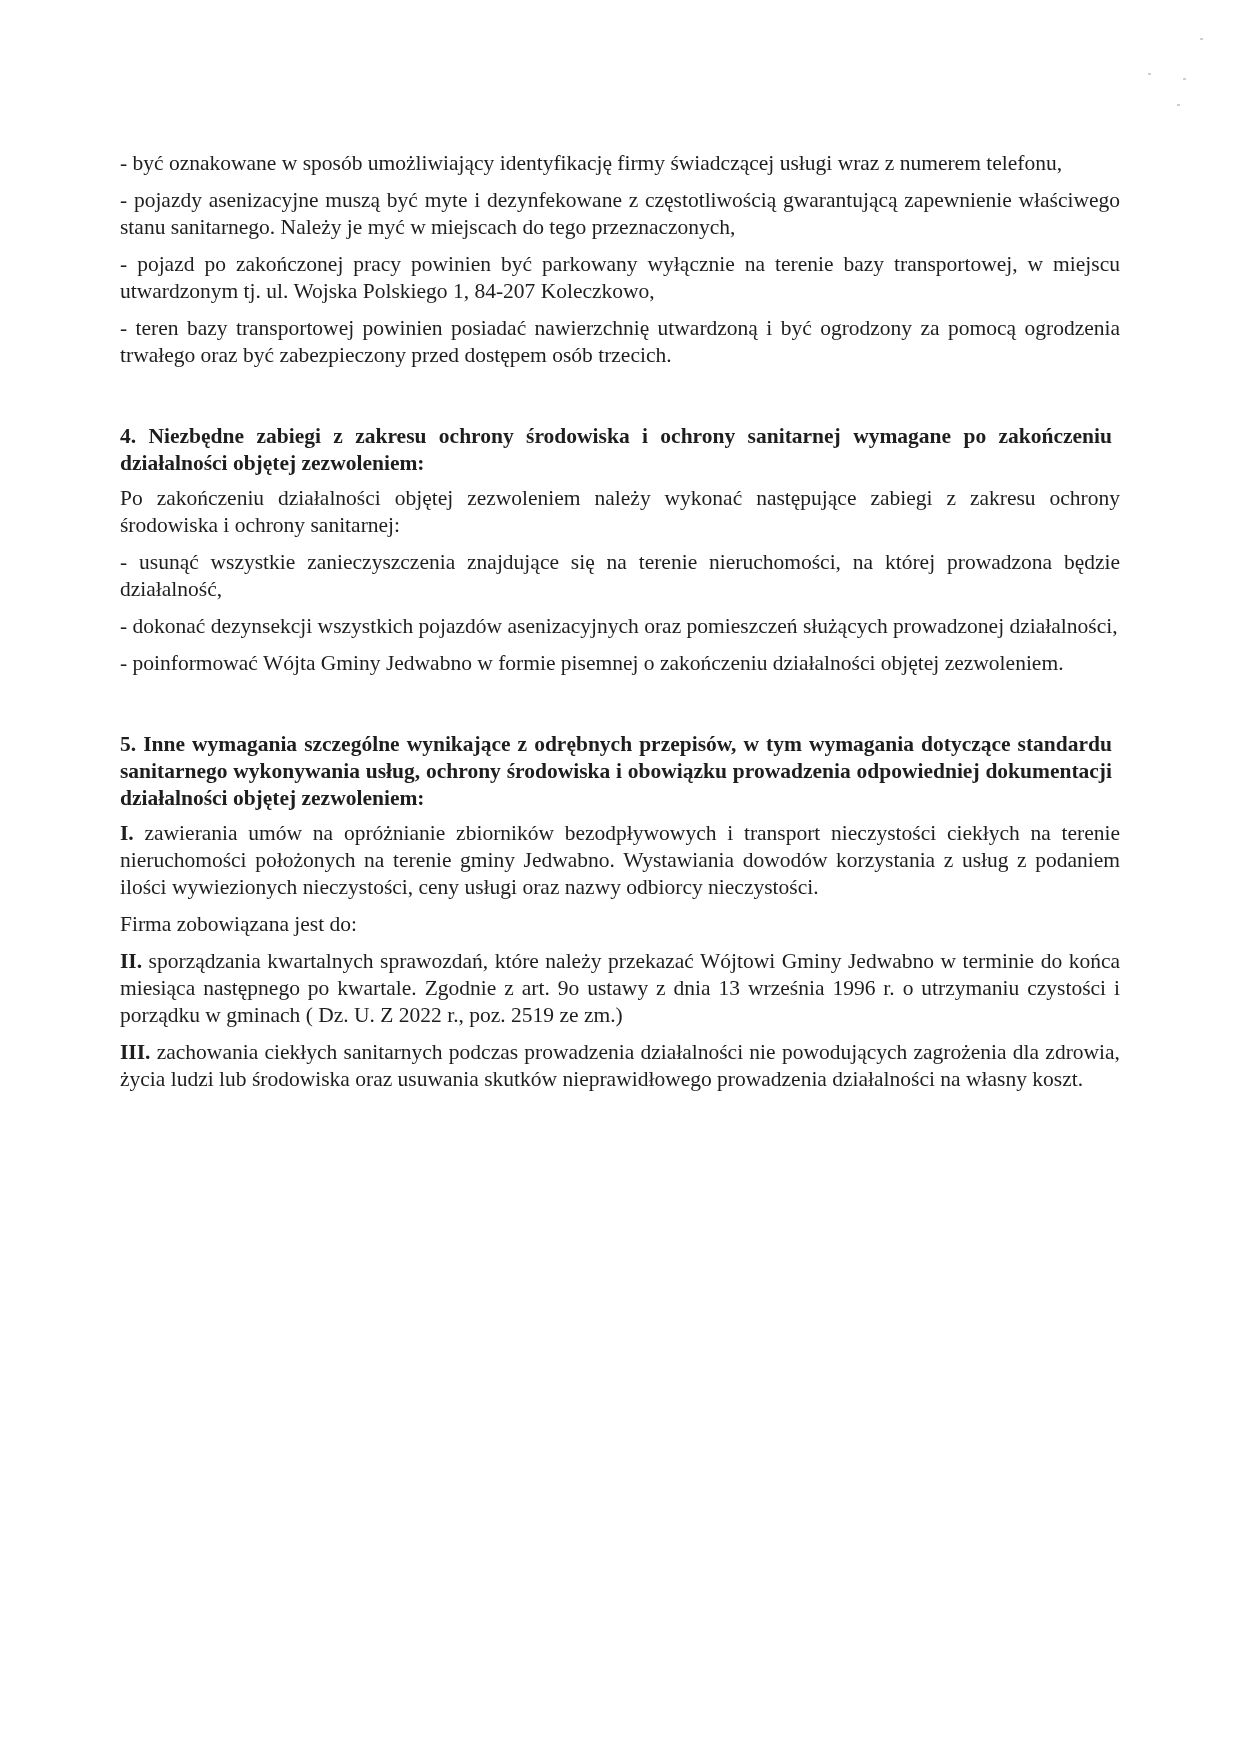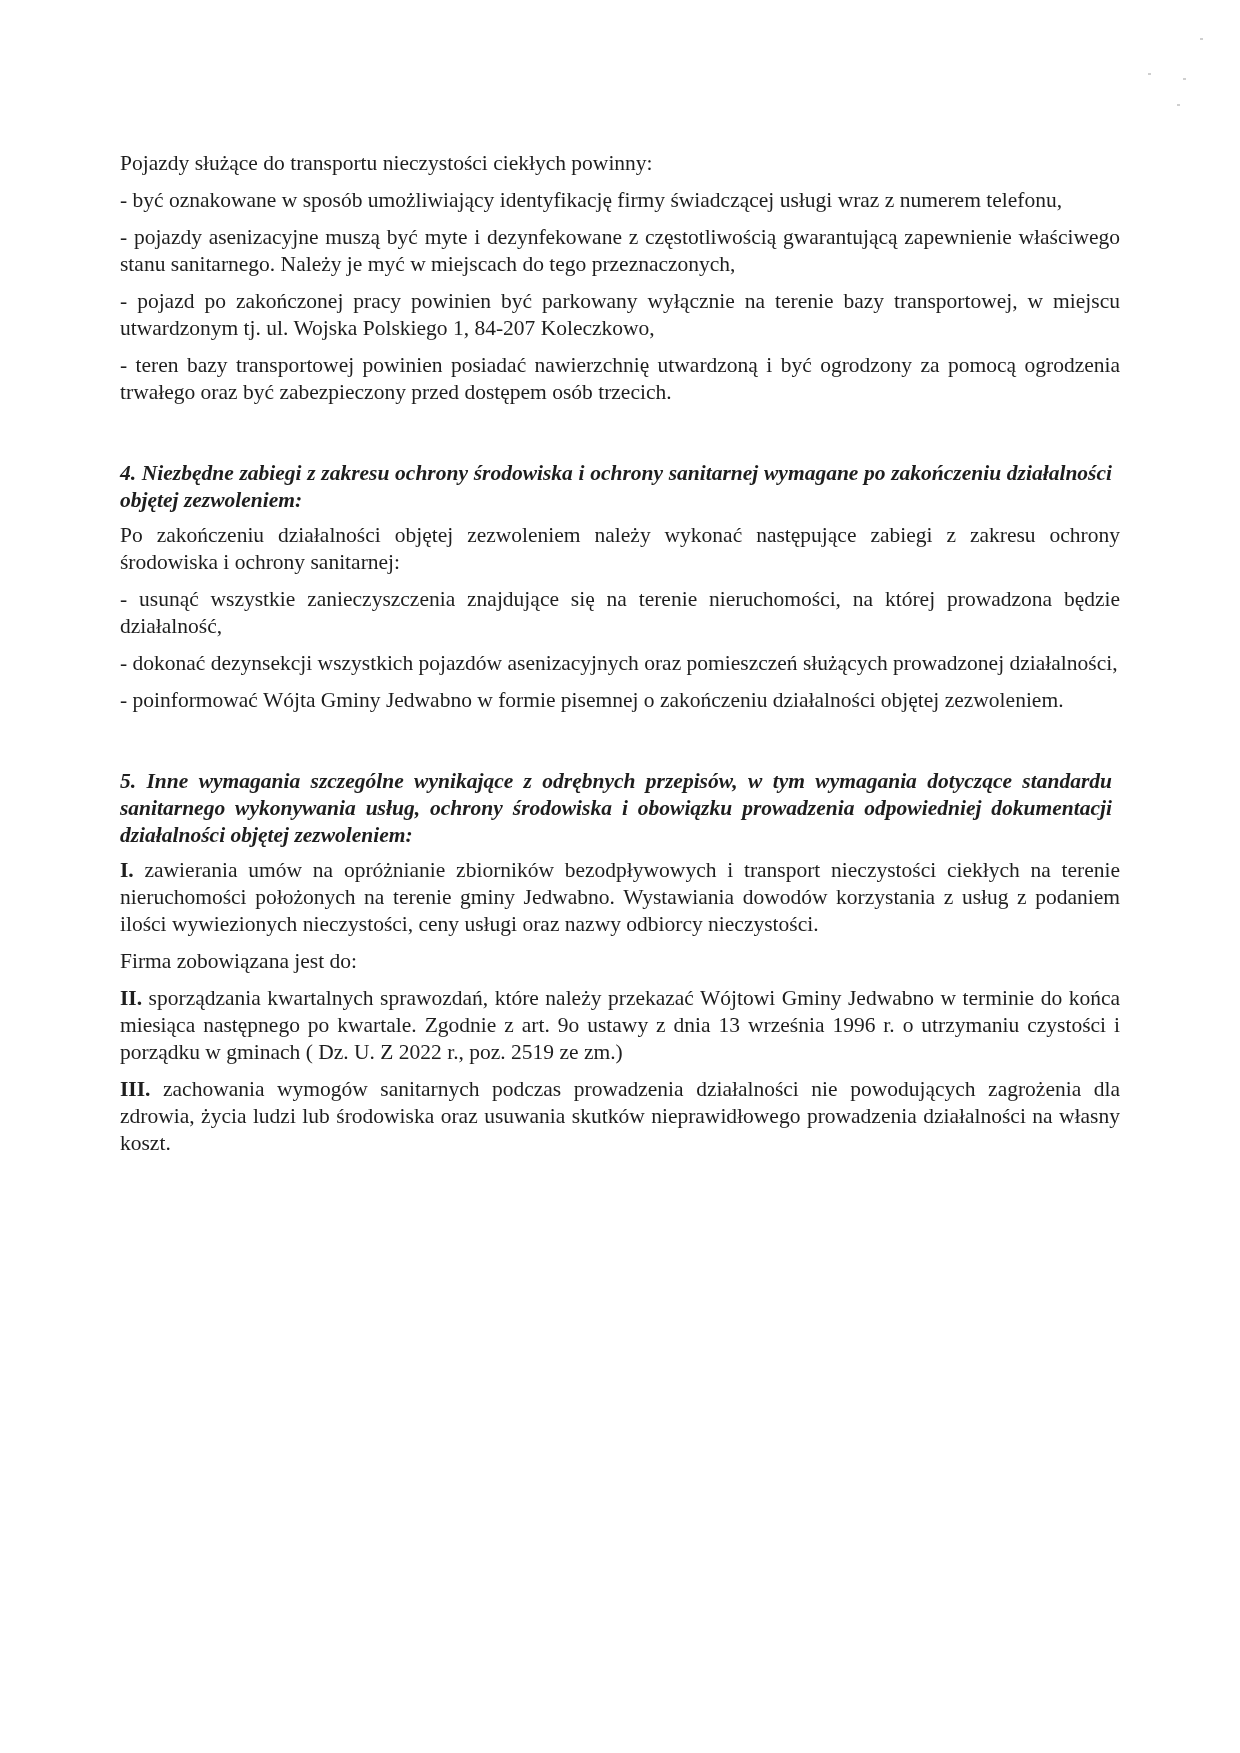--- a/index.html
+++ b/index.html
@@ -25,21 +25,20 @@
   }
   .para {
     margin: 0 0 10px 0;
     text-align: justify;
   }
   .para.left { text-align: left; }
   .heading {
     font-weight: bold;
     text-align: justify;
     margin: 0 8px 8px 0;
-    font-style: italic;
   }
   .spacer-1 { height: 44px; }
   .spacer-2 { height: 44px; }
   .roman {
     font-weight: bold;
   }
   .speck {
     position: absolute;
     width: 3px;
     height: 2px;
@@ -49,21 +48,20 @@
 </head>
 <body>
 
 <div class="speck" style="left:1200px;top:38px;"></div>
 <div class="speck" style="left:1148px;top:73px;"></div>
 <div class="speck" style="left:1183px;top:78px;"></div>
 <div class="speck" style="left:1177px;top:104px;"></div>
 
 <div class="page">
 
-  <p class="para left">Pojazdy służące do transportu nieczystości ciekłych powinny:</p>
   <p class="para">- być oznakowane w sposób umożliwiający identyfikację firmy świadczącej usługi wraz z numerem telefonu,</p>
   <p class="para">- pojazdy asenizacyjne muszą być myte i dezynfekowane z częstotliwością gwarantującą zapewnienie właściwego stanu sanitarnego. Należy je myć w miejscach do tego przeznaczonych,</p>
   <p class="para">- pojazd po zakończonej pracy powinien być parkowany wyłącznie na terenie bazy transportowej, w miejscu utwardzonym tj. ul. Wojska Polskiego 1, 84-207 Koleczkowo,</p>
   <p class="para">- teren bazy transportowej powinien posiadać nawierzchnię utwardzoną i być ogrodzony za pomocą ogrodzenia trwałego oraz być zabezpieczony przed dostępem osób trzecich.</p>
 
   <div class="spacer-1"></div>
 
   <p class="heading">4. Niezbędne zabiegi z zakresu ochrony środowiska i ochrony sanitarnej wymagane po zakończeniu działalności objętej zezwoleniem:</p>
   <p class="para">Po zakończeniu działalności objętej zezwoleniem należy wykonać następujące zabiegi z zakresu ochrony środowiska i ochrony sanitarnej:</p>
   <p class="para">- usunąć wszystkie zanieczyszczenia znajdujące się na terenie nieruchomości, na której prowadzona będzie działalność,</p>
@@ -75,16 +73,16 @@
   <p class="heading">5. Inne wymagania szczególne wynikające z odrębnych przepisów, w tym wymagania dotyczące standardu sanitarnego wykonywania usług, ochrony środowiska i obowiązku prowadzenia odpowiedniej dokumentacji działalności objętej zezwoleniem:</p>
   <p class="para">
     <span class="roman">I.</span><span> zawierania umów na opróżnianie zbiorników bezodpływowych i transport nieczystości ciekłych na terenie nieruchomości  położonych na terenie gminy Jedwabno.  Wystawiania dowodów korzystania z usług z podaniem ilości wywiezionych nieczystości, ceny usługi oraz nazwy odbiorcy nieczystości.</span>
   </p>
 
   <p class="para left">Firma zobowiązana jest do:</p>
   <p class="para">
     <span class="roman">II.</span><span> sporządzania kwartalnych sprawozdań, które należy przekazać Wójtowi Gminy Jedwabno w terminie do końca miesiąca następnego po kwartale. Zgodnie z art. 9o ustawy z dnia 13 września 1996 r. o utrzymaniu czystości i porządku w gminach ( Dz. U. Z 2022 r., poz. 2519 ze zm.)</span>
   </p>
   <p class="para">
-    <span class="roman">III.</span><span> zachowania wymogów sanitarnych podczas prowadzenia działalności nie powodujących zagrożenia dla zdrowia, życia ludzi lub środowiska oraz usuwania skutków nieprawidłowego prowadzenia działalności na własny koszt.</span>
+    <span class="roman">III.</span><span> zachowania ciekłych sanitarnych podczas prowadzenia działalności nie powodujących zagrożenia dla zdrowia, życia ludzi lub środowiska oraz usuwania skutków nieprawidłowego prowadzenia działalności na własny koszt.</span>
   </p>
 
 </div>
 
 </body></html>

